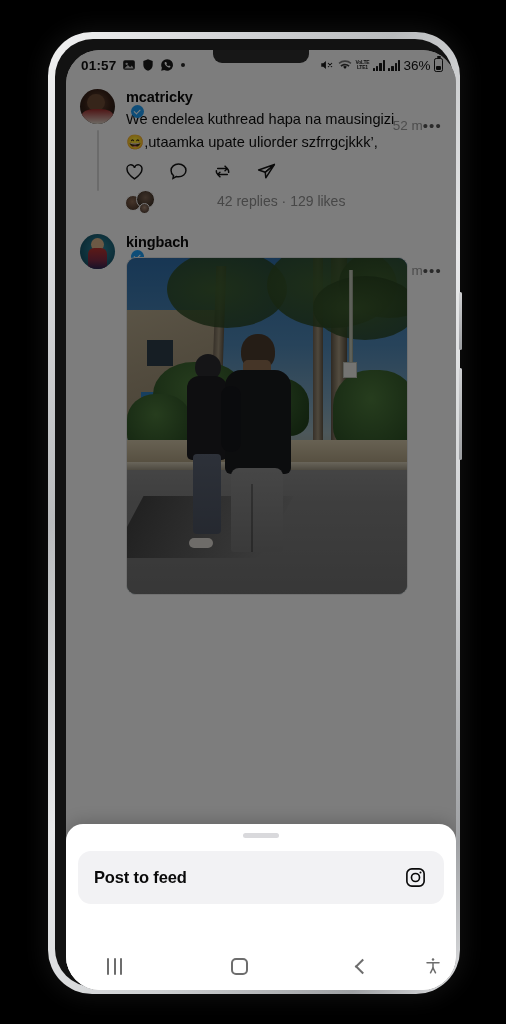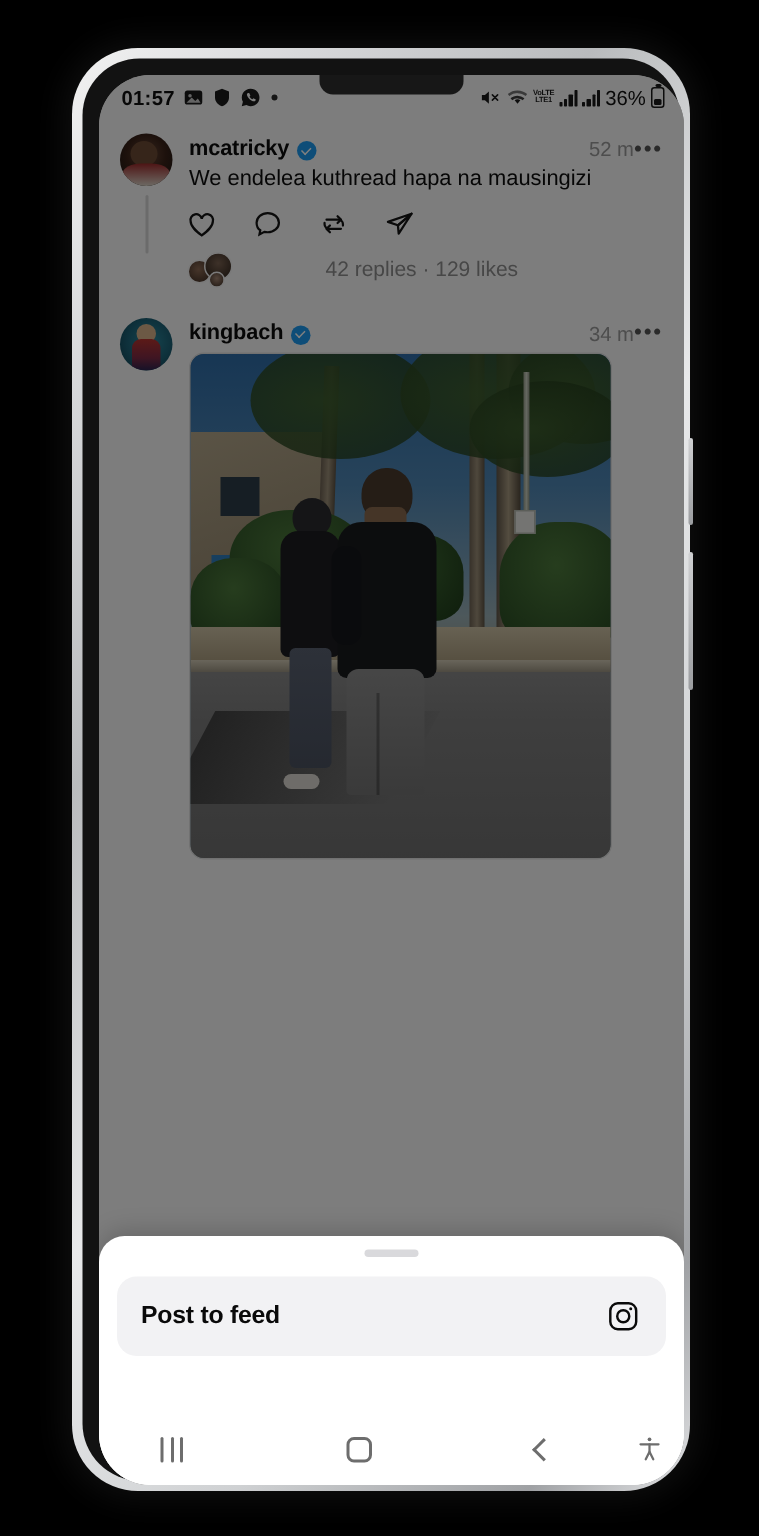--- a/index.html
+++ b/index.html
@@ -125,21 +125,21 @@
   .av-mc::after{content:"";position:absolute;left:2px;bottom:0;width:31px;height:15px;background:linear-gradient(180deg,#9c2a2a,#d8d2c6);border-radius:40% 40% 0 0;}
   .av-kb { background: radial-gradient(circle at 55% 45%, #2e8ca0 0%, #1c6176 55%, #0f3b4a 100%); }
   .av-kb::before{content:"";position:absolute;left:11px;top:4px;width:13px;height:13px;border-radius:50%;background:#d9b38a;}
   .av-kb::after{content:"";position:absolute;left:8px;top:14px;width:19px;height:21px;background:linear-gradient(180deg,#b8342f 0%,#7e2b45 60%,#2b2350 100%);border-radius:6px 6px 3px 3px;}
   .thread-line {
     position: absolute;
     left: 17px; top: 50px; bottom: 34px;
     width: 1.6px; background: #d7d7d7; border-radius: 1px;
   }
   .post-body { flex: 1; padding-left: 11px; min-width: 0; }
-  .name-row { display: flex; align-items: flex-end; height: 18px; }
+  .name-row { display: flex; align-items: flex-start; height: 18px; flex-direction: column; }
   .uname { font-size: 14.5px; font-weight: 700; color: #0c0c0c; letter-spacing: -0.1px; }
   .verified {
     width: 13px; height: 13px; margin-left: 5px; border-radius: 50%;
     background: #1d9bf0; position: relative; flex: 0 0 13px;
   }
   .verified::after{
     content:""; position:absolute; left:3.2px; top:3.7px;
     width:5px; height:2.6px; border-left:1.7px solid #fff; border-bottom:1.7px solid #fff;
     transform: rotate(-45deg);
   }
@@ -384,20 +384,21 @@
                 <div class="post-body">
                   <div class="name-row">
                     <span class="uname">mcatricky</span>
                     <span class="verified"></span>
                     <span class="meta">
                       <span class="time">52 m</span>
                       <span class="dots">•••</span>
                     </span>
                   </div>
                   <div class="ptext">We endelea kuthread hapa na mausingizi</div>
+                  <div class="ptext">😄,utaamka upate uliorder szfrrgcjkkk’,</div>
 
                   <div class="actions">
                     <span class="act">
                       <svg width="21" height="21" viewBox="0 0 24 24" fill="none" stroke="#141414" stroke-width="1.7">
                           <path d="M12 20.5C8 17.5 3.5 14 3.5 9.6A4.1 4.1 0 0112 7.8a4.1 4.1 0 018.5 1.8c0 4.4-4.5 7.9-8.5 10.9z"></path>
                         </svg>
                     </span>
                     <span class="act">
                       <svg width="21" height="21" viewBox="0 0 24 24" fill="none" stroke="#141414" stroke-width="1.7">
                           <path d="M12 3.5c4.7 0 8.5 3.2 8.5 7.3 0 4-3.8 7.3-8.5 7.3-.9 0-1.8-.1-2.6-.3l-3.7 2 .6-3.2C4.3 15.2 3.5 13.2 3.5 10.8 3.5 6.7 7.3 3.5 12 3.5z"></path>

